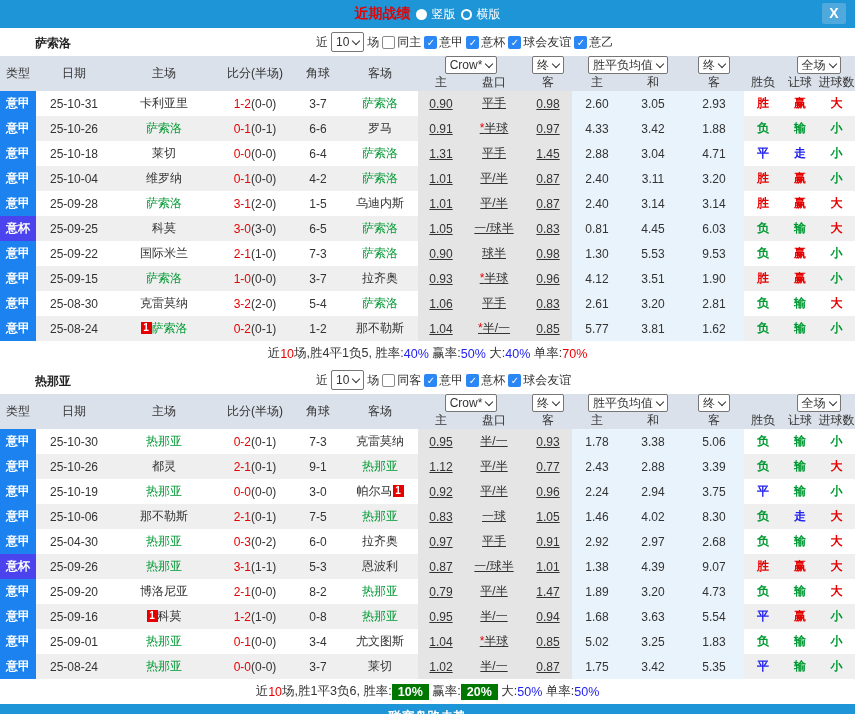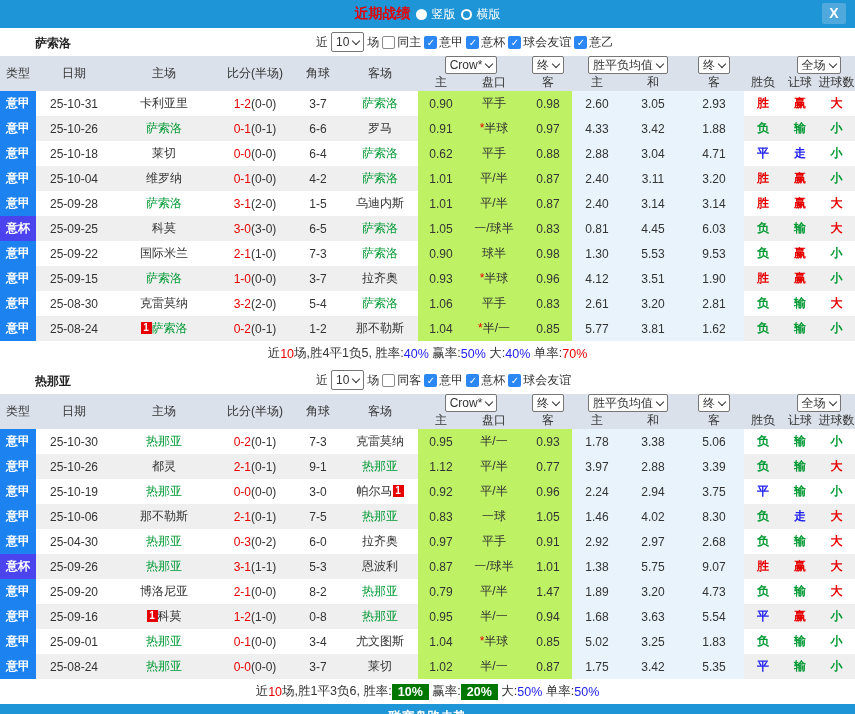--- a/index.html
+++ b/index.html
@@ -28,21 +28,21 @@
 
   
   table { border-collapse: collapse; table-layout: fixed; width: 855px; }
   thead th { background: #DBE1EA; font-weight: normal; color: #333; padding: 0; }
   thead tr.r1 th { height: 18px; }
   thead tr.r2 th { height: 14px; font-size: 12px; }
   thead .sel-box { height: 18px; margin: 0 auto; background: #fff; }
   tbody td { height: 25px; text-align: center; white-space: nowrap; overflow: hidden; }
   tbody tr:nth-child(even) { background: #EFEFEF; }
   td.type { color: #fff; font-weight: bold; }
-  td.odds { background: #bef264; }
+  td.odds { background: #e5e5e5; text-decoration: underline; }
   td.avg  { background: #E9F3FB; }
   td.res  { font-weight: bold; }
   .hl { color: #009933; }
   .score { color: #E60000; }
   .star { color: #E60000; }
   .card { display: inline-block; min-width: 11px; height: 12px; background: #E60000; color: #fff; font-size: 10px; line-height: 12px; font-weight: bold; padding: 0 1px; vertical-align: 1px; }
 
   
   .summary { height: 25px; display: flex; align-items: center; justify-content: center; font-size: 12.5px; background: #fff; }
   .summary .seg-red { color: #E60000; }
@@ -191,23 +191,23 @@
         <td class="res" style="color: rgb(0, 153, 51);">输</td>
         <td class="res" style="color: rgb(0, 153, 51);">小</td>
       </tr>
       <tr>
         <td class="type" style="background: rgb(27, 130, 240);">意甲</td>
         <td>25-10-18</td>
         <td><span>莱切</span></td>
         <td><span class="score">0-0</span><span>(0-0)</span></td>
         <td>6-4</td>
         <td><span class="hl">萨索洛</span></td>
-        <td class="odds">0.62</td>
+        <td class="odds">1.31</td>
         <td class="odds"><span>平手</span></td>
-        <td class="odds">0.88</td>
+        <td class="odds">1.45</td>
         <td class="avg">2.88</td>
         <td class="avg">3.04</td>
         <td class="avg">4.71</td>
         <td class="res" style="color: rgb(34, 34, 238);">平</td>
         <td class="res" style="color: rgb(34, 34, 238);">走</td>
         <td class="res" style="color: rgb(0, 153, 51);">小</td>
       </tr>
       <tr>
         <td class="type" style="background: rgb(27, 130, 240);">意甲</td>
         <td>25-10-04</td>
@@ -450,21 +450,21 @@
       <tr>
         <td class="type" style="background: rgb(27, 130, 240);">意甲</td>
         <td>25-10-26</td>
         <td><span>都灵</span></td>
         <td><span class="score">2-1</span><span>(0-1)</span></td>
         <td>9-1</td>
         <td><span class="hl">热那亚</span></td>
         <td class="odds">1.12</td>
         <td class="odds"><span>平/半</span></td>
         <td class="odds">0.77</td>
-        <td class="avg">3.97</td>
+        <td class="avg">2.43</td>
         <td class="avg">2.88</td>
         <td class="avg">3.39</td>
         <td class="res" style="color: rgb(0, 153, 51);">负</td>
         <td class="res" style="color: rgb(0, 153, 51);">输</td>
         <td class="res" style="color: rgb(230, 0, 0);">大</td>
       </tr>
       <tr>
         <td class="type" style="background: rgb(27, 130, 240);">意甲</td>
         <td>25-10-19</td>
         <td><span class="hl">热那亚</span></td>
@@ -519,21 +519,21 @@
         <td class="type" style="background: rgb(75, 68, 238);">意杯</td>
         <td>25-09-26</td>
         <td><span class="hl">热那亚</span></td>
         <td><span class="score">3-1</span><span>(1-1)</span></td>
         <td>5-3</td>
         <td><span>恩波利</span></td>
         <td class="odds">0.87</td>
         <td class="odds"><span>一/球半</span></td>
         <td class="odds">1.01</td>
         <td class="avg">1.38</td>
-        <td class="avg">5.75</td>
+        <td class="avg">4.39</td>
         <td class="avg">9.07</td>
         <td class="res" style="color: rgb(230, 0, 0);">胜</td>
         <td class="res" style="color: rgb(230, 0, 0);">赢</td>
         <td class="res" style="color: rgb(230, 0, 0);">大</td>
       </tr>
       <tr>
         <td class="type" style="background: rgb(27, 130, 240);">意甲</td>
         <td>25-09-20</td>
         <td><span>博洛尼亚</span></td>
         <td><span class="score">2-1</span><span>(0-0)</span></td>

